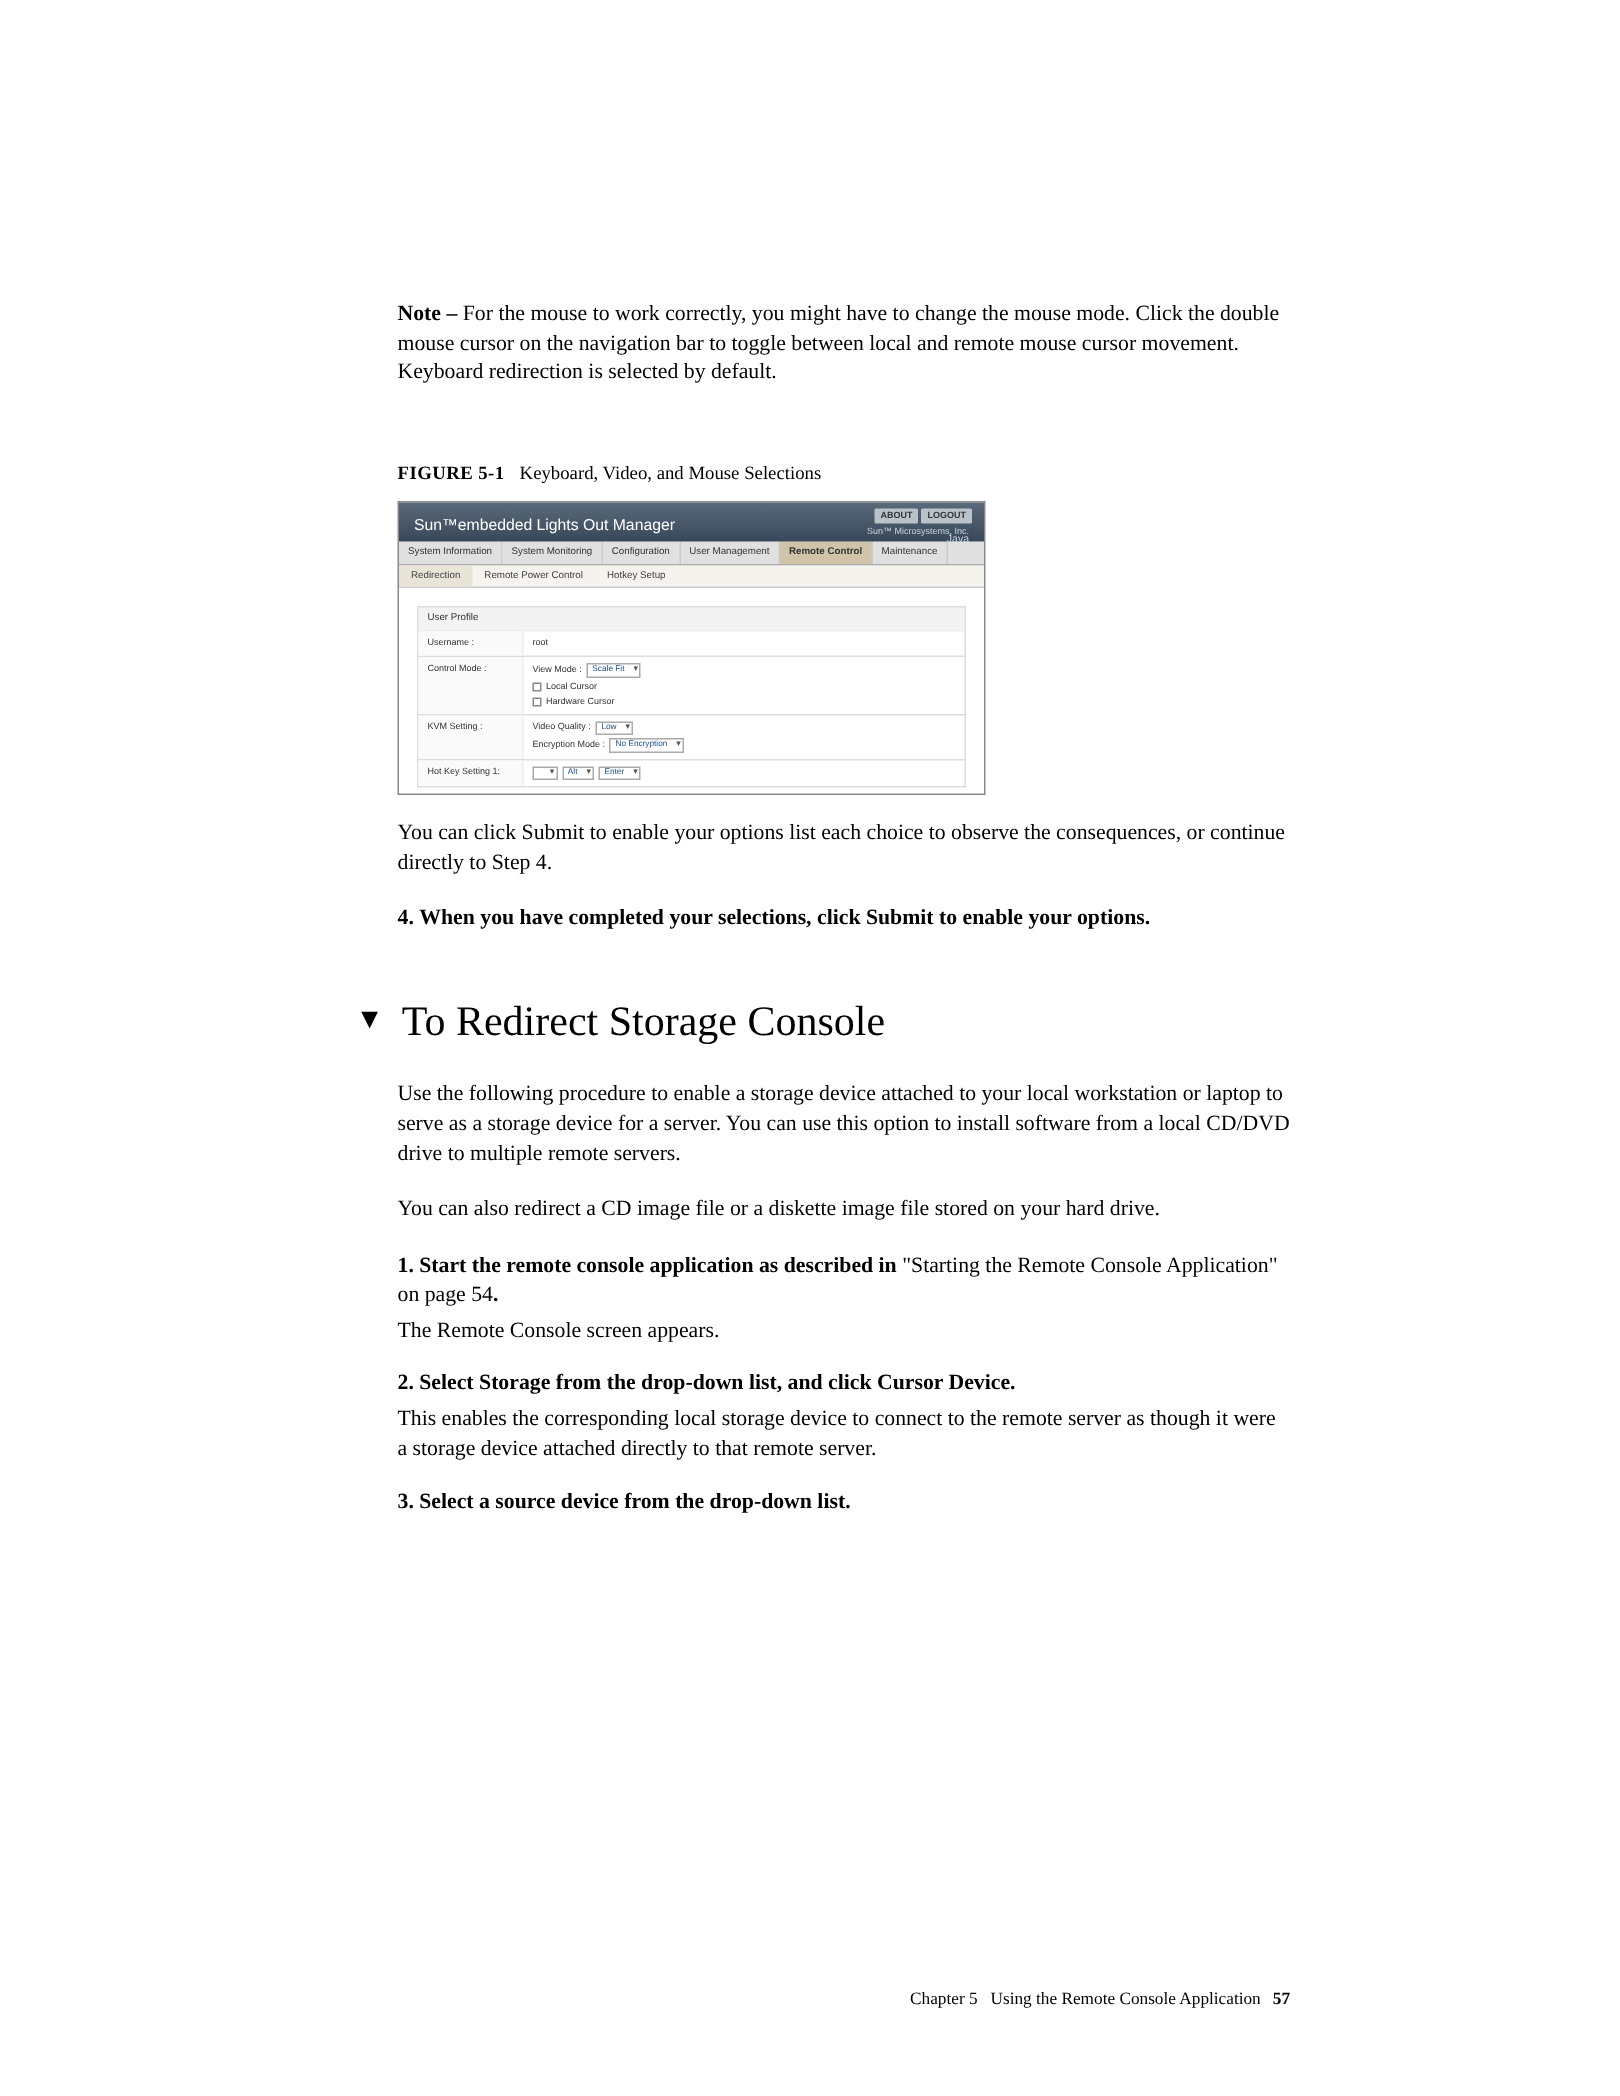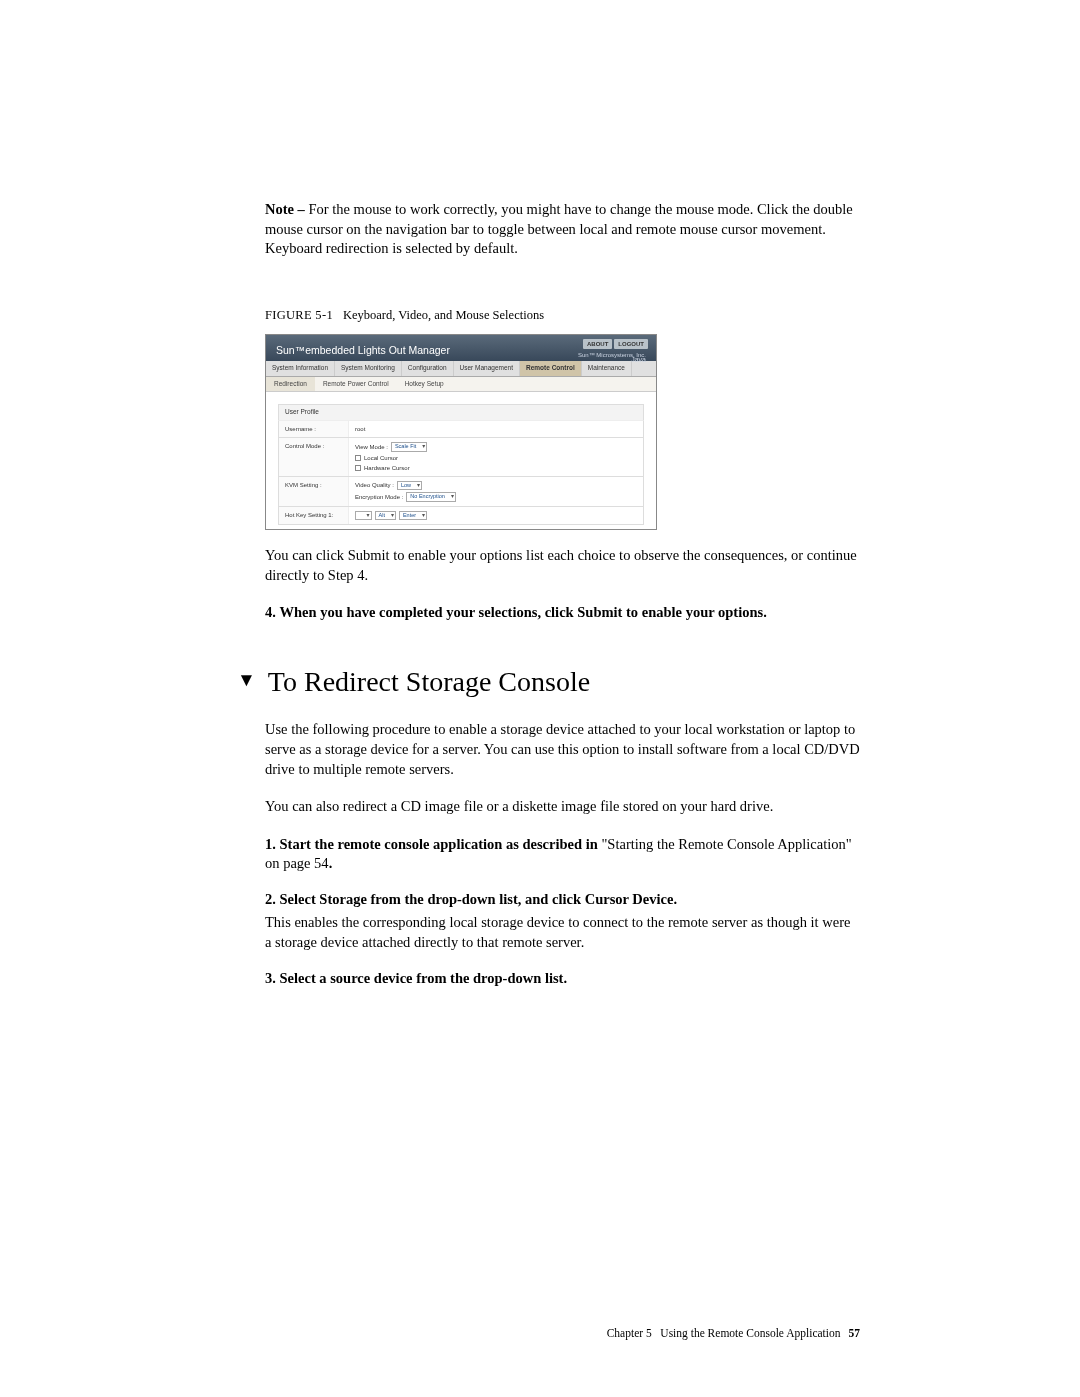--- a/index.html
+++ b/index.html
@@ -14,21 +14,21 @@
       font-size: 14.5px;
       line-height: 1.35;
     }
     .note-block { margin-bottom: 48px; }
     .note-label { font-weight: bold; text-align: center; }
     .figure-caption {
       font-size: 12.5px;
       margin-bottom: 10px;
     }
     .figure-caption .fig-label {
-      font-weight: normal;
+      font-weight: bold;
       font-variant: small-caps;
       letter-spacing: 0.3px;
     }
     .figure-caption .fig-title { margin-left: 10px; text-align: right; }
     .screenshot {
       width: 392px;
       margin-bottom: 16px;
       border: 1px solid #888;
       background: #fff;
       font-family: Arial, sans-serif;
@@ -230,20 +230,21 @@
   <span class="triangle">▼</span>
   <span>To Redirect Storage Console</span>
 </h2>
 
 <p class="body-text">Use the following procedure to enable a storage device attached to your local workstation or laptop to serve as a storage device for a server. You can use this option to install software from a local CD/DVD drive to multiple remote servers.</p>
 <p class="body-text">You can also redirect a CD image file or a diskette image file stored on your hard drive.</p>
 
 <div class="steps-list">
   <div class="step-line">
     <span class="step-num">1.</span> <span class="step-bold">Start the remote console application as described in </span><span class="link">"Starting the Remote Console Application" on page 54</span><span class="step-bold">.</span>
+    <div class="sub-text">The Remote Console screen appears.</div>
   </div>
   <div class="step-line">
     <span class="step-num">2.</span> <span class="step-bold">Select Storage from the drop-down list, and click Cursor Device.</span>
     <div class="sub-text">This enables the corresponding local storage device to connect to the remote server as though it were a storage device attached directly to that remote server.</div>
   </div>
   <div class="step-line">
     <span class="step-num">3.</span> <span class="step-bold">Select a source device from the drop-down list.</span>
   </div>
 </div>
 

